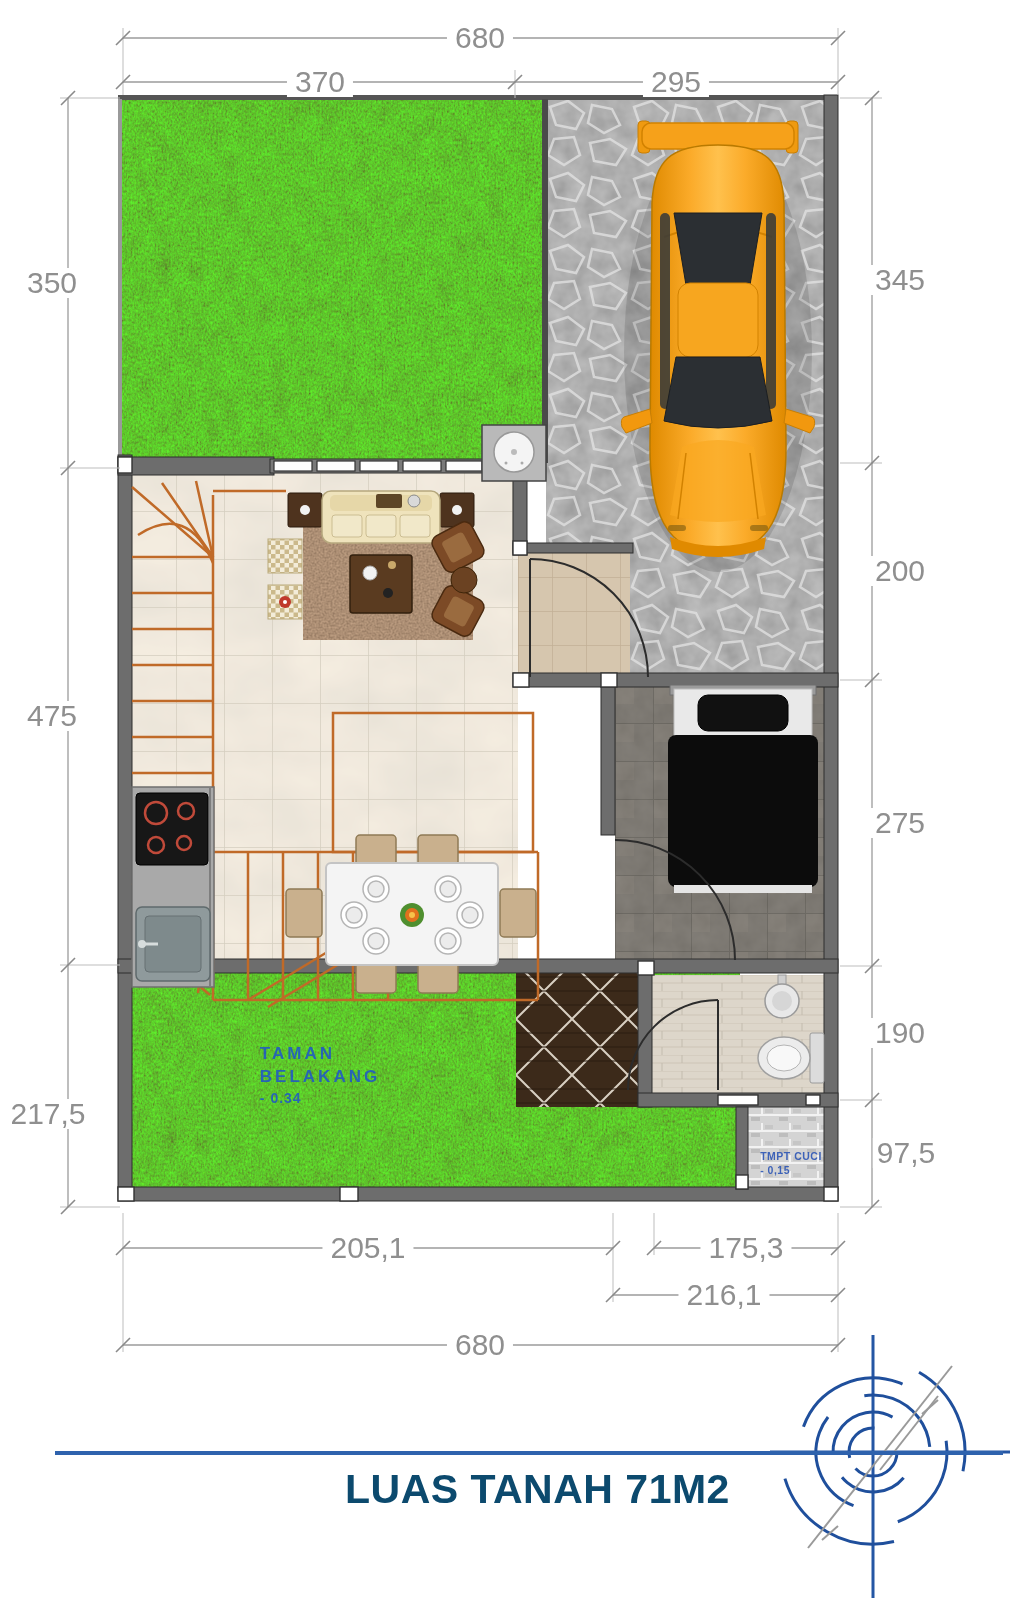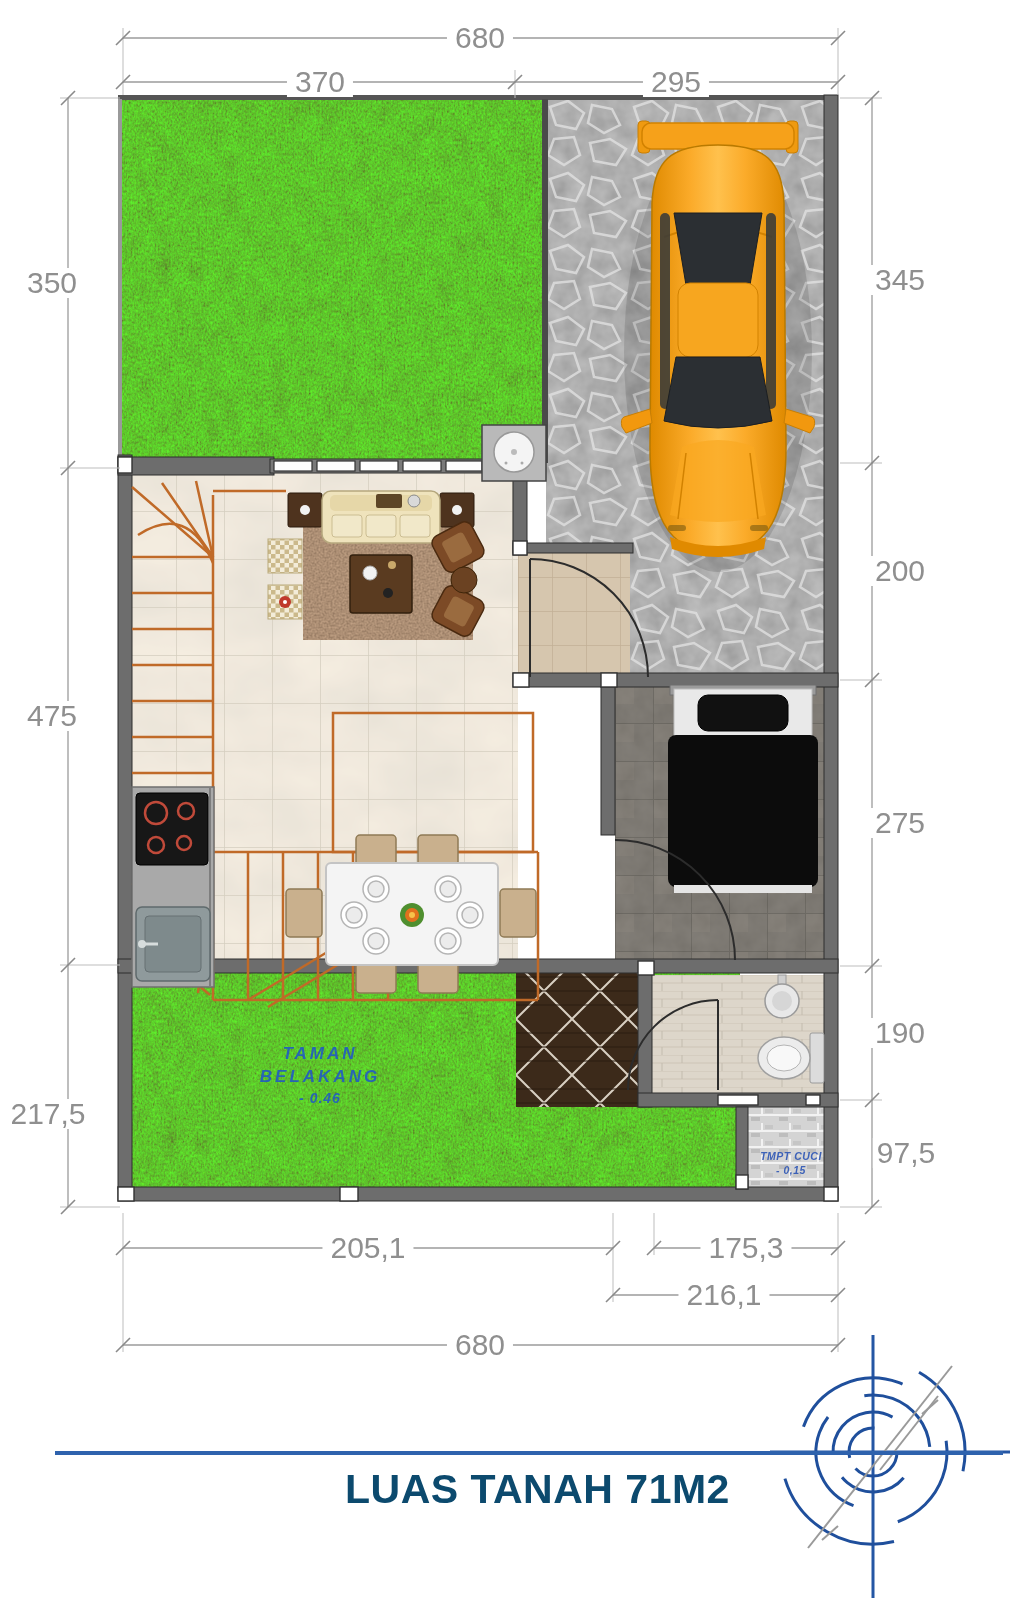--- a/index.html
+++ b/index.html
@@ -7,22 +7,22 @@
         font-family:"Liberation Sans", sans-serif;}
   .page svg.plan{position:absolute;left:0;top:0;}
   .lbl{position:absolute;transform:translate(-50%,-50%);white-space:nowrap;}
   .dim{font-size:30px;color:#8f8f8f;background:#ffffff;padding:0 8px;line-height:1;}
   .dim-side{padding:0 4px;}
   .title{position:absolute;left:76px;top:1396px;font-size:47px;font-weight:700;
          color:#1c4f9e;letter-spacing:0.5px;}
   .rule{position:absolute;left:55px;top:1451px;width:948px;height:4px;background:#2e62ad;}
   .subtitle{position:absolute;left:345px;top:1466px;font-size:41px;font-weight:700;
             color:#0c4a6e;letter-spacing:0.5px;}
-  .roomlbl{position:absolute;transform:translate(-50%,-50%);text-align:center;
-           color:#1e55cc;font-weight:700;font-style:italic;}
+  .roomlbl{position:absolute;transform:translate(-50%,-50%);text-align:left;
+           color:#1e55cc;font-weight:700;}
   .garden-lbl{font-size:17px;letter-spacing:3px;line-height:1.35;opacity:0.85;}
   .garden-lbl .sub{font-size:14px;letter-spacing:1px;}
   .wash-lbl{font-size:10.5px;letter-spacing:0.5px;line-height:1.3;color:#2d56b5;opacity:0.9;}
 </style>
 </head>
 <body>
 
 <div class="page">
 
 <svg class="plan" width="1012" height="1600" viewBox="0 0 1012 1600">
@@ -443,21 +443,21 @@
 <div class="lbl dim dim-side" style="left:906px;top:1153px">97,5</div>
 
 <div class="lbl dim" style="left:368px;top:1248px">205,1</div>
 <div class="lbl dim" style="left:746px;top:1248px">175,3</div>
 <div class="lbl dim" style="left:724px;top:1295px">216,1</div>
 <div class="lbl dim" style="left:480px;top:1345px">680</div>
 
 <div class="roomlbl garden-lbl" style="left:320px;top:1075px">
   <div>TAMAN</div>
   <div>BELAKANG</div>
-  <div class="sub">- 0.46</div>
+  <div class="sub">- 0.34</div>
 </div>
 
 <div class="roomlbl wash-lbl" style="left:791px;top:1164px">
   <div>TMPT CUCI</div>
   <div>- 0,15</div>
 </div>
 
 <div class="rule"></div>
 <div class="subtitle">LUAS TANAH 71M2</div>
 

